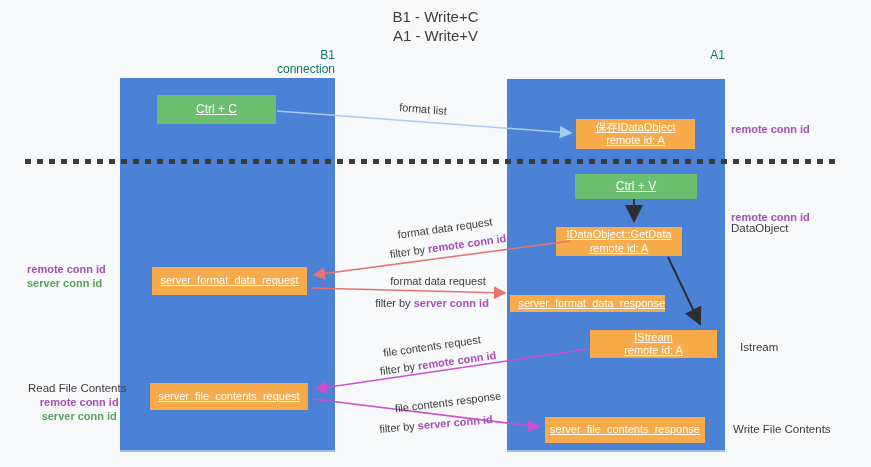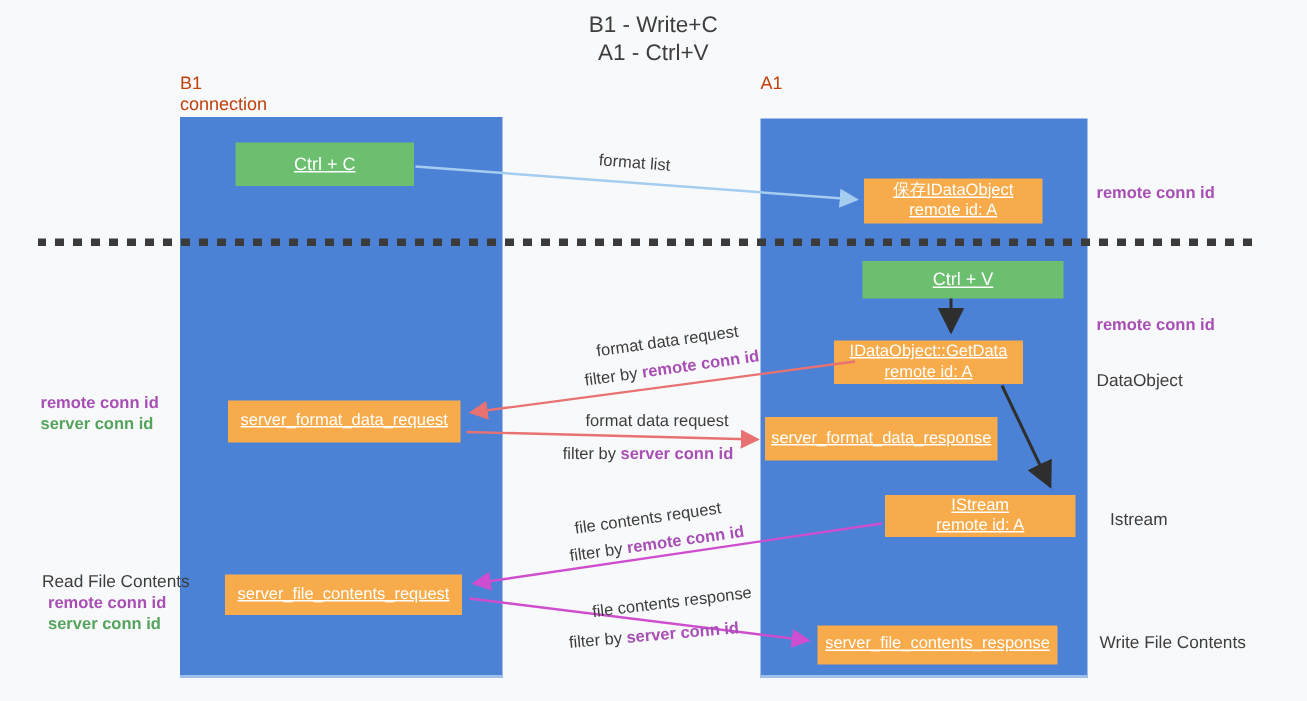--- a/index.html
+++ b/index.html
@@ -7,22 +7,22 @@
   .canvas {
     position:relative; width:871px; height:467px;
     background:#f8f9fa; overflow:hidden;
     font-family:"Liberation Sans", sans-serif; color:#3d3d3d;
   }
   .title {
     position:absolute; top:7px; left:0; width:871px; text-align:center;
     font-size:15px; line-height:19px; color:#3e3e3e;
   }
   .lane-header {
-    position:absolute; top:48px; text-align:left;
-    font-size:12px; line-height:14px; color:#c2410c;
+    position:absolute; top:48px; text-align:right;
+    font-size:12px; line-height:14px; color:#0f766e;
   }
   .lane {
     position:absolute; background:#4c82d6; z-index:1;
     border-bottom:2px solid #9fc0ea;
   }
   .dashed-line {
     position:absolute; left:25px; top:159px; width:813px; height:5px; z-index:2;
     background:repeating-linear-gradient(90deg,#3b3b3b 0 6px,transparent 6px 12px);
   }
   .box {
@@ -44,21 +44,21 @@
   .side-label.dark { color:#3d3d3d; font-size:11.5px; }
   .side-group { position:absolute; z-index:5; font-size:11px; line-height:14px; white-space:nowrap; }
 </style>
 </head>
 <body>
 
 <div class="canvas">
 
   <div class="title">
     <div>B1 - Write+C</div>
-    <div>A1 - Ctrl+V</div>
+    <div>A1 - Write+V</div>
   </div>
 
   <div class="lane-header" style="left:120px;width:215px;">
     <div>B1</div>
     <div>connection</div>
   </div>
   <div class="lane-header" style="left:507px;width:218px;">
     <div>A1</div>
   </div>
 
@@ -69,34 +69,34 @@
 
   <div class="box green" style="left:157px;top:95px;width:119px;height:29px;">
     <span>Ctrl + C</span>
   </div>
 
   <div class="box orange" style="left:576px;top:119px;width:119px;height:30px;">
     <span>保存IDataObject</span>
     <span>remote id: A</span>
   </div>
 
-  <div class="box green" style="left:575px;top:174px;width:134px;height:25px;">
+  <div class="box green" style="left:575px;top:174px;width:122px;height:25px;">
     <span>Ctrl + V</span>
   </div>
 
   <div class="box orange" style="left:556px;top:227px;width:126px;height:29px;">
     <span>IDataObject::GetData</span>
     <span>remote id: A</span>
   </div>
 
   <div class="box orange" style="left:152px;top:267px;width:155px;height:28px;">
     <span>server_format_data_request</span>
   </div>
 
-  <div class="box orange" style="left:510px;top:278px;width:155px;height:29px;">
+  <div class="box orange" style="left:510px;top:295px;width:155px;height:17px;align-items:flex-end;">
     <span>server_format_data_response</span>
   </div>
 
   <div class="box orange" style="left:590px;top:330px;width:127px;height:28px;">
     <span>IStream</span>
     <span>remote id: A</span>
   </div>
 
   <div class="box orange" style="left:545px;top:417px;width:160px;height:26px;">
     <span>server_file_contents_response</span>
@@ -160,25 +160,25 @@
   </div>
   <div class="flow-label" style="left:436px;top:424px;transform:translate(-50%,-50%) rotate(-5deg);">
     <span>filter by </span><span class="purple">server conn id</span>
   </div>
 
   <div class="side-group" style="left:27px;top:262px;">
     <div class="purple">remote conn id</div>
     <div class="greentx">server conn id</div>
   </div>
 
-  <div class="side-group" style="left:28px;top:381px;">
+  <div class="side-group" style="left:28px;top:381px;text-align:center;">
     <div style="color:#3d3d3d;font-size:11.5px;">Read File Contents</div>
     <div class="purple" style="margin-left:4px;">remote conn id</div>
     <div class="greentx" style="margin-left:4px;">server conn id</div>
   </div>
 
   <div class="side-label purple" style="left:731px;top:123px;">remote conn id</div>
   <div class="side-label purple" style="left:731px;top:211px;">remote conn id</div>
-  <div class="side-label dark" style="left:731px;top:248px;">DataObject</div>
+  <div class="side-label dark" style="left:731px;top:222px;">DataObject</div>
   <div class="side-label dark" style="left:740px;top:341px;">Istream</div>
   <div class="side-label dark" style="left:733px;top:423px;text-align:center;">Write File Contents</div>
 
 </div>
 
 </body></html>

